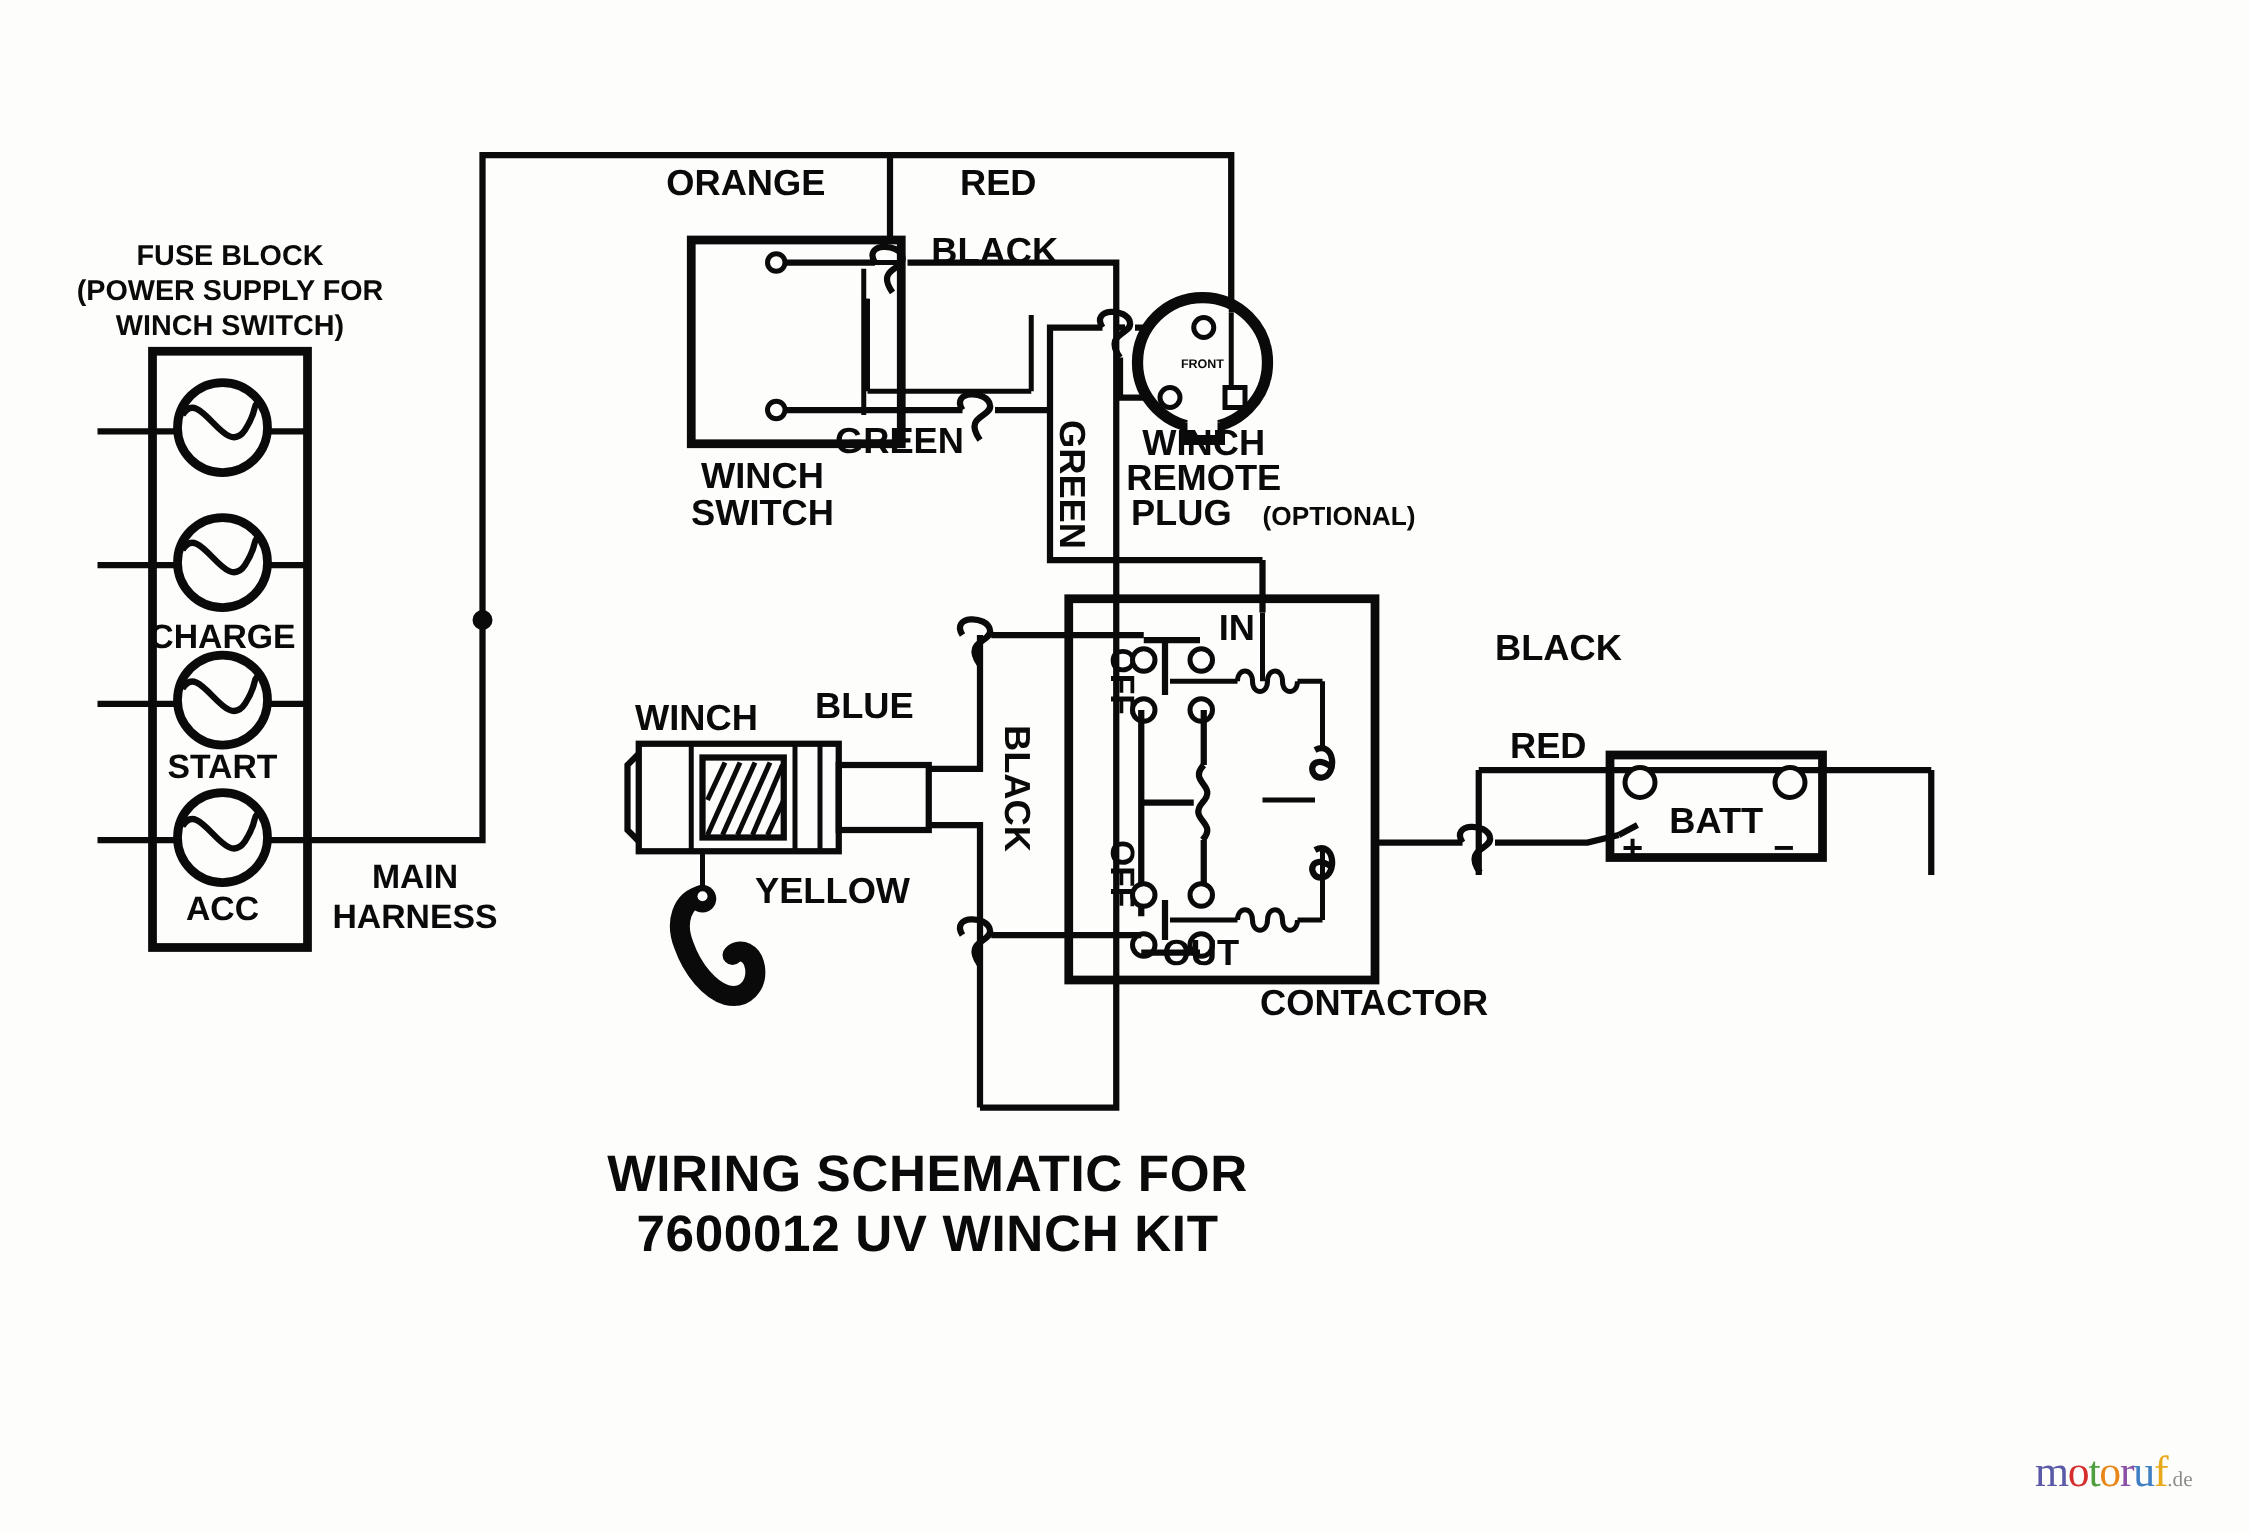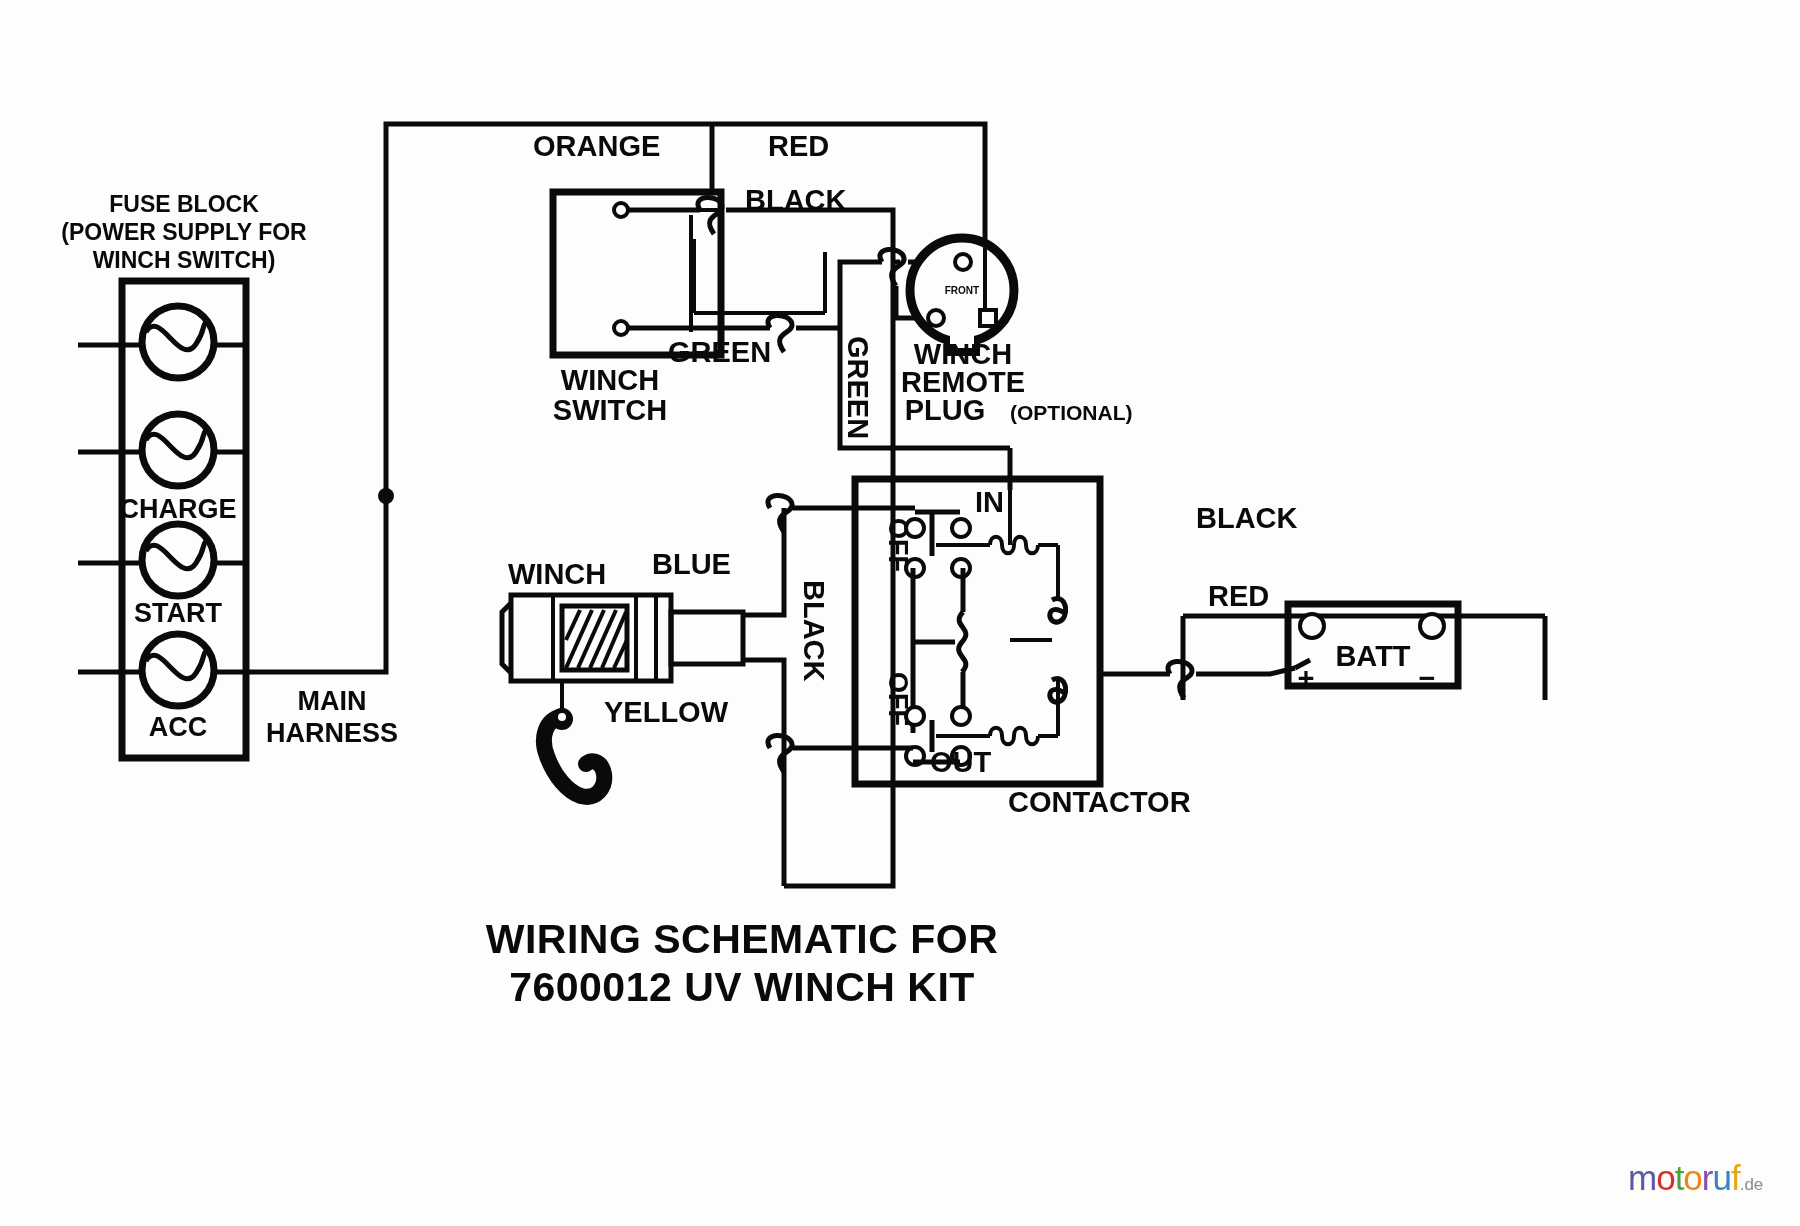--- a/index.html
+++ b/index.html
@@ -14,21 +14,21 @@
   .l10{font-size:10px;}
   .title{font-size:41px;font-weight:bold;fill:#0a0a0a;letter-spacing:0.5px;}
   .wire{stroke:#0a0a0a;fill:none;stroke-width:5;stroke-linecap:butt;}
   .wire-thin{stroke:#0a0a0a;fill:none;stroke-width:4;}
   .box{stroke:#0a0a0a;fill:none;stroke-width:7;}
   .boxthin{stroke:#0a0a0a;fill:none;stroke-width:5;}
   .fill-w{fill:#fdfdfb;}
   .hop{stroke:#0a0a0a;fill:none;stroke-width:5;}
   .term{stroke:#0a0a0a;fill:#fdfdfb;stroke-width:4;}
   .dot{fill:#0a0a0a;}
-  #logo{position:absolute;left:1628px;top:1158px;font-family:Liberation Sans, sans-serif;font-size:35px;letter-spacing:-1px;}
+  #logo{position:absolute;left:1628px;top:1158px;font-family:Liberation Serif, serif;font-size:35px;letter-spacing:-1px;}
   #logo .d{font-size:17px;color:#8b8b8b;letter-spacing:0;}
 </style>
 </head>
 <body>
 
 <div id="stage">
 
 <svg id="svgroot" viewBox="0 0 1800 1226">
 
   <g>

